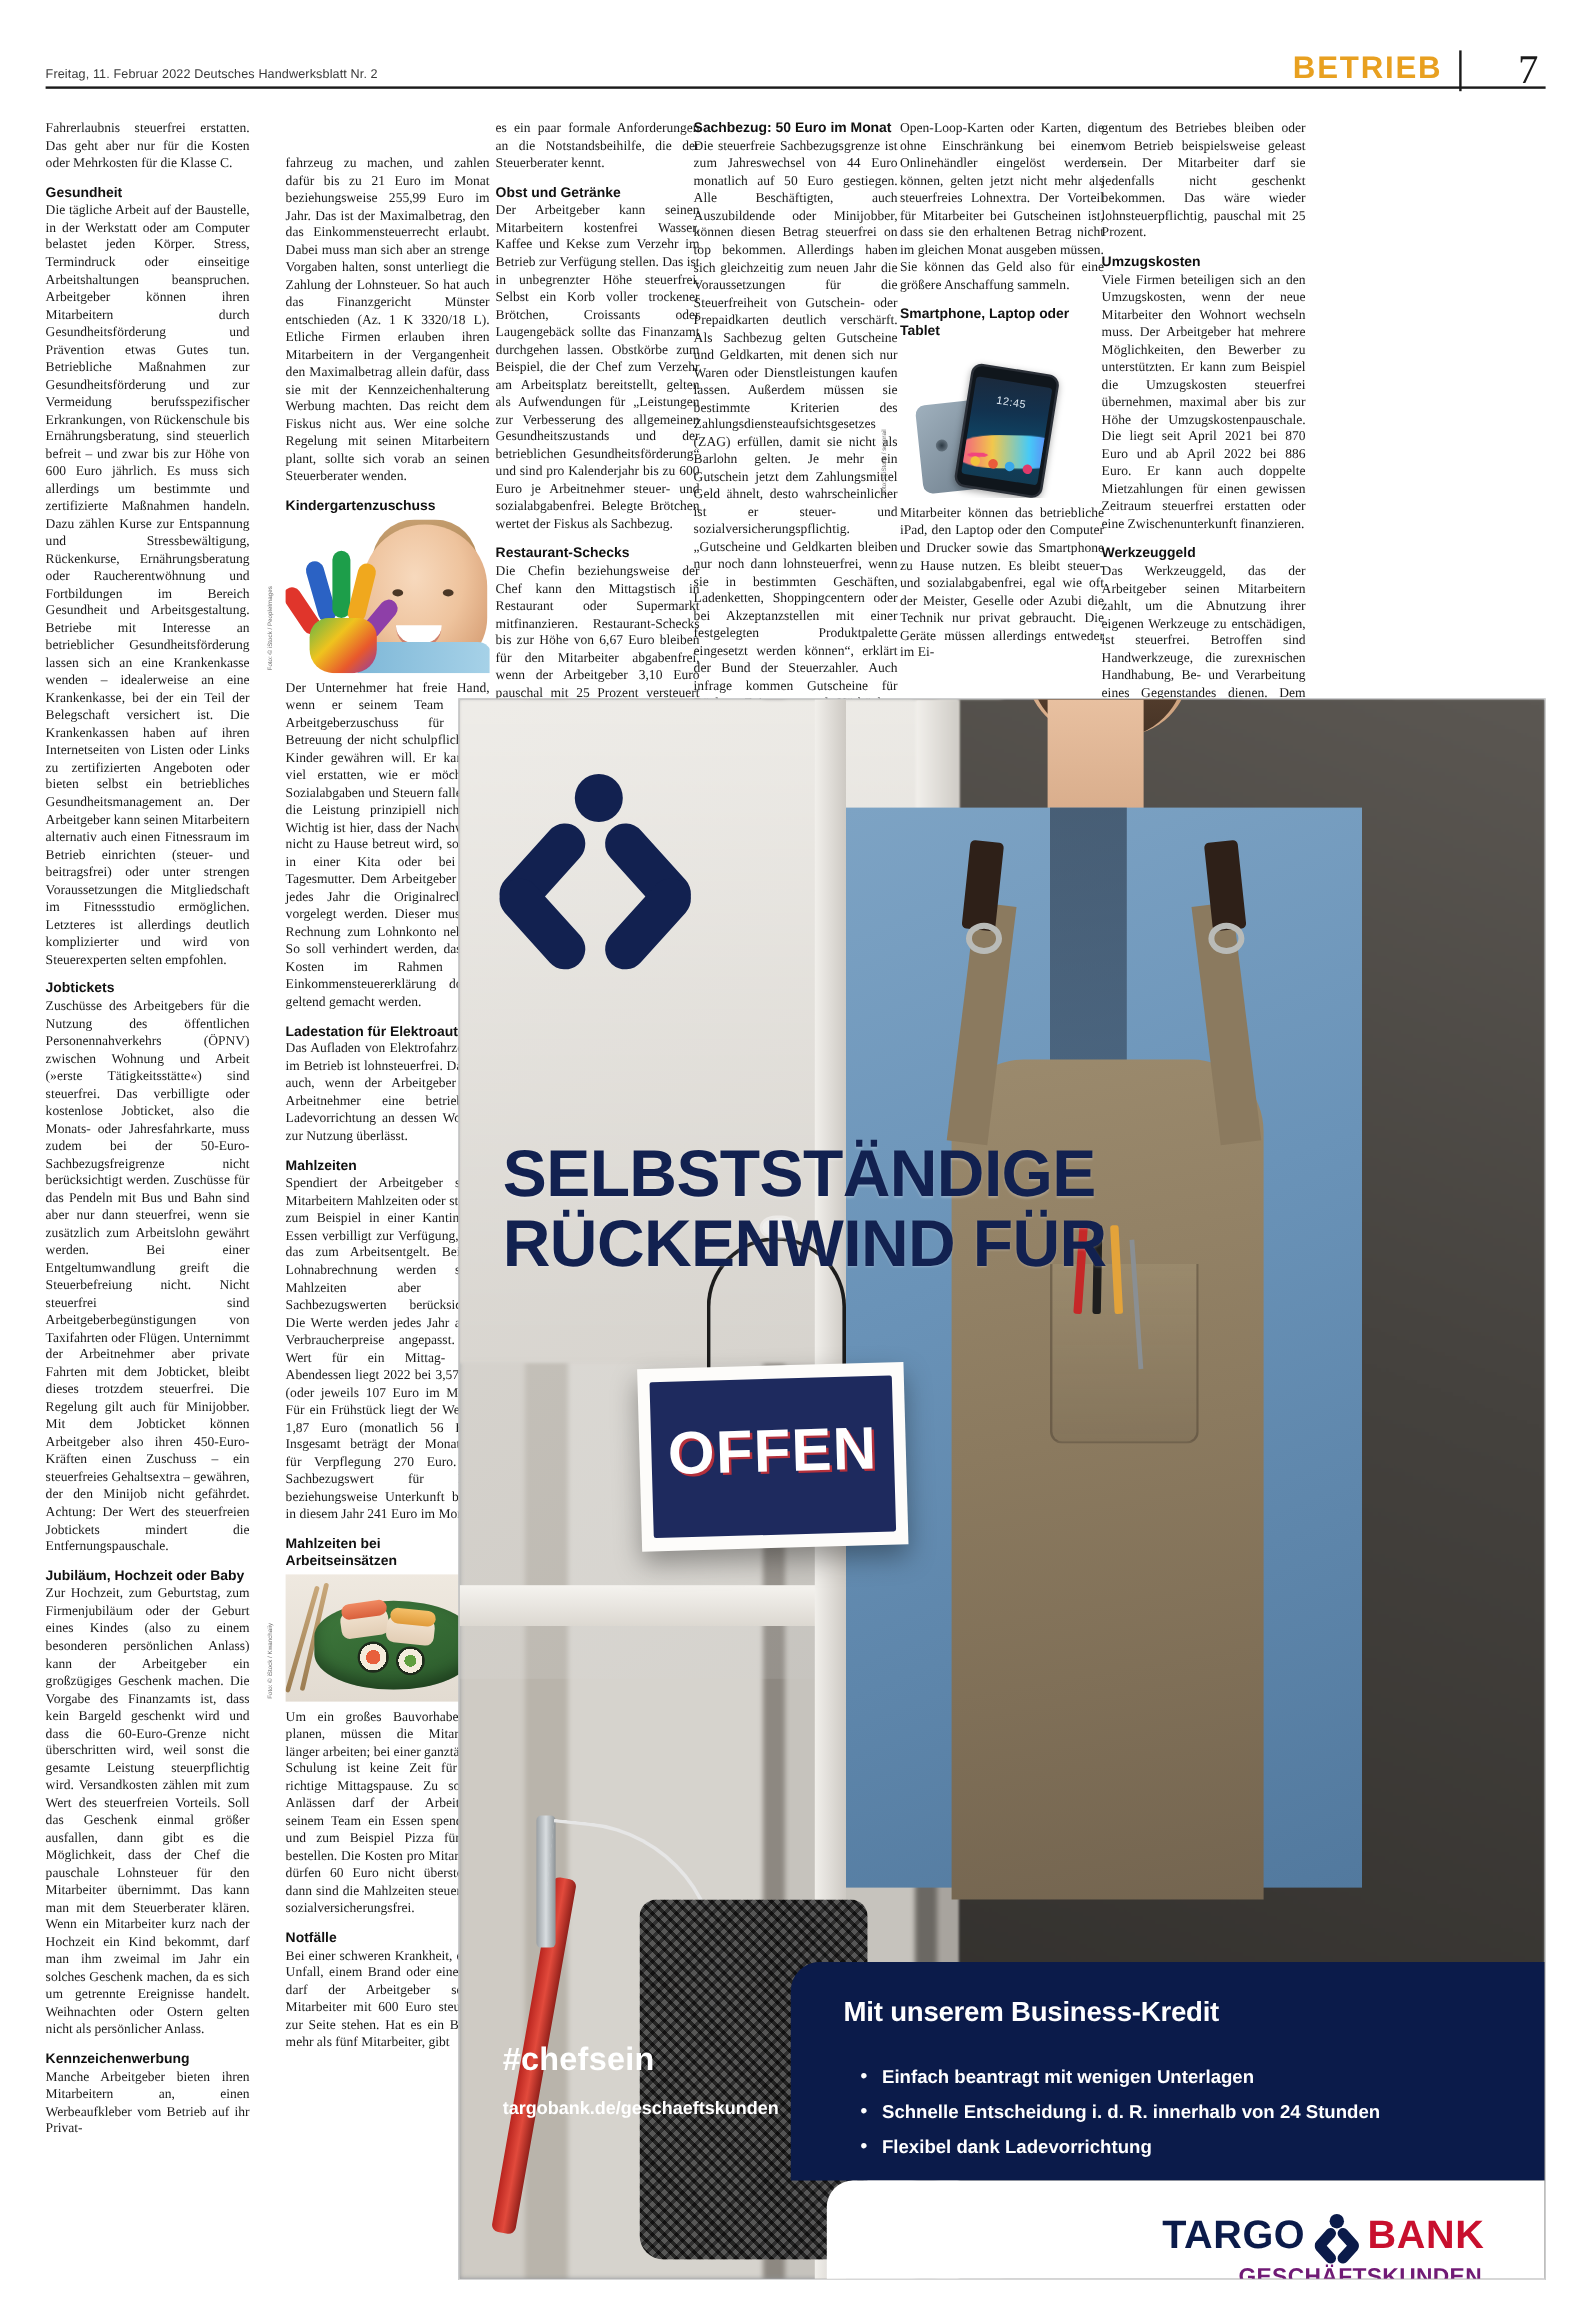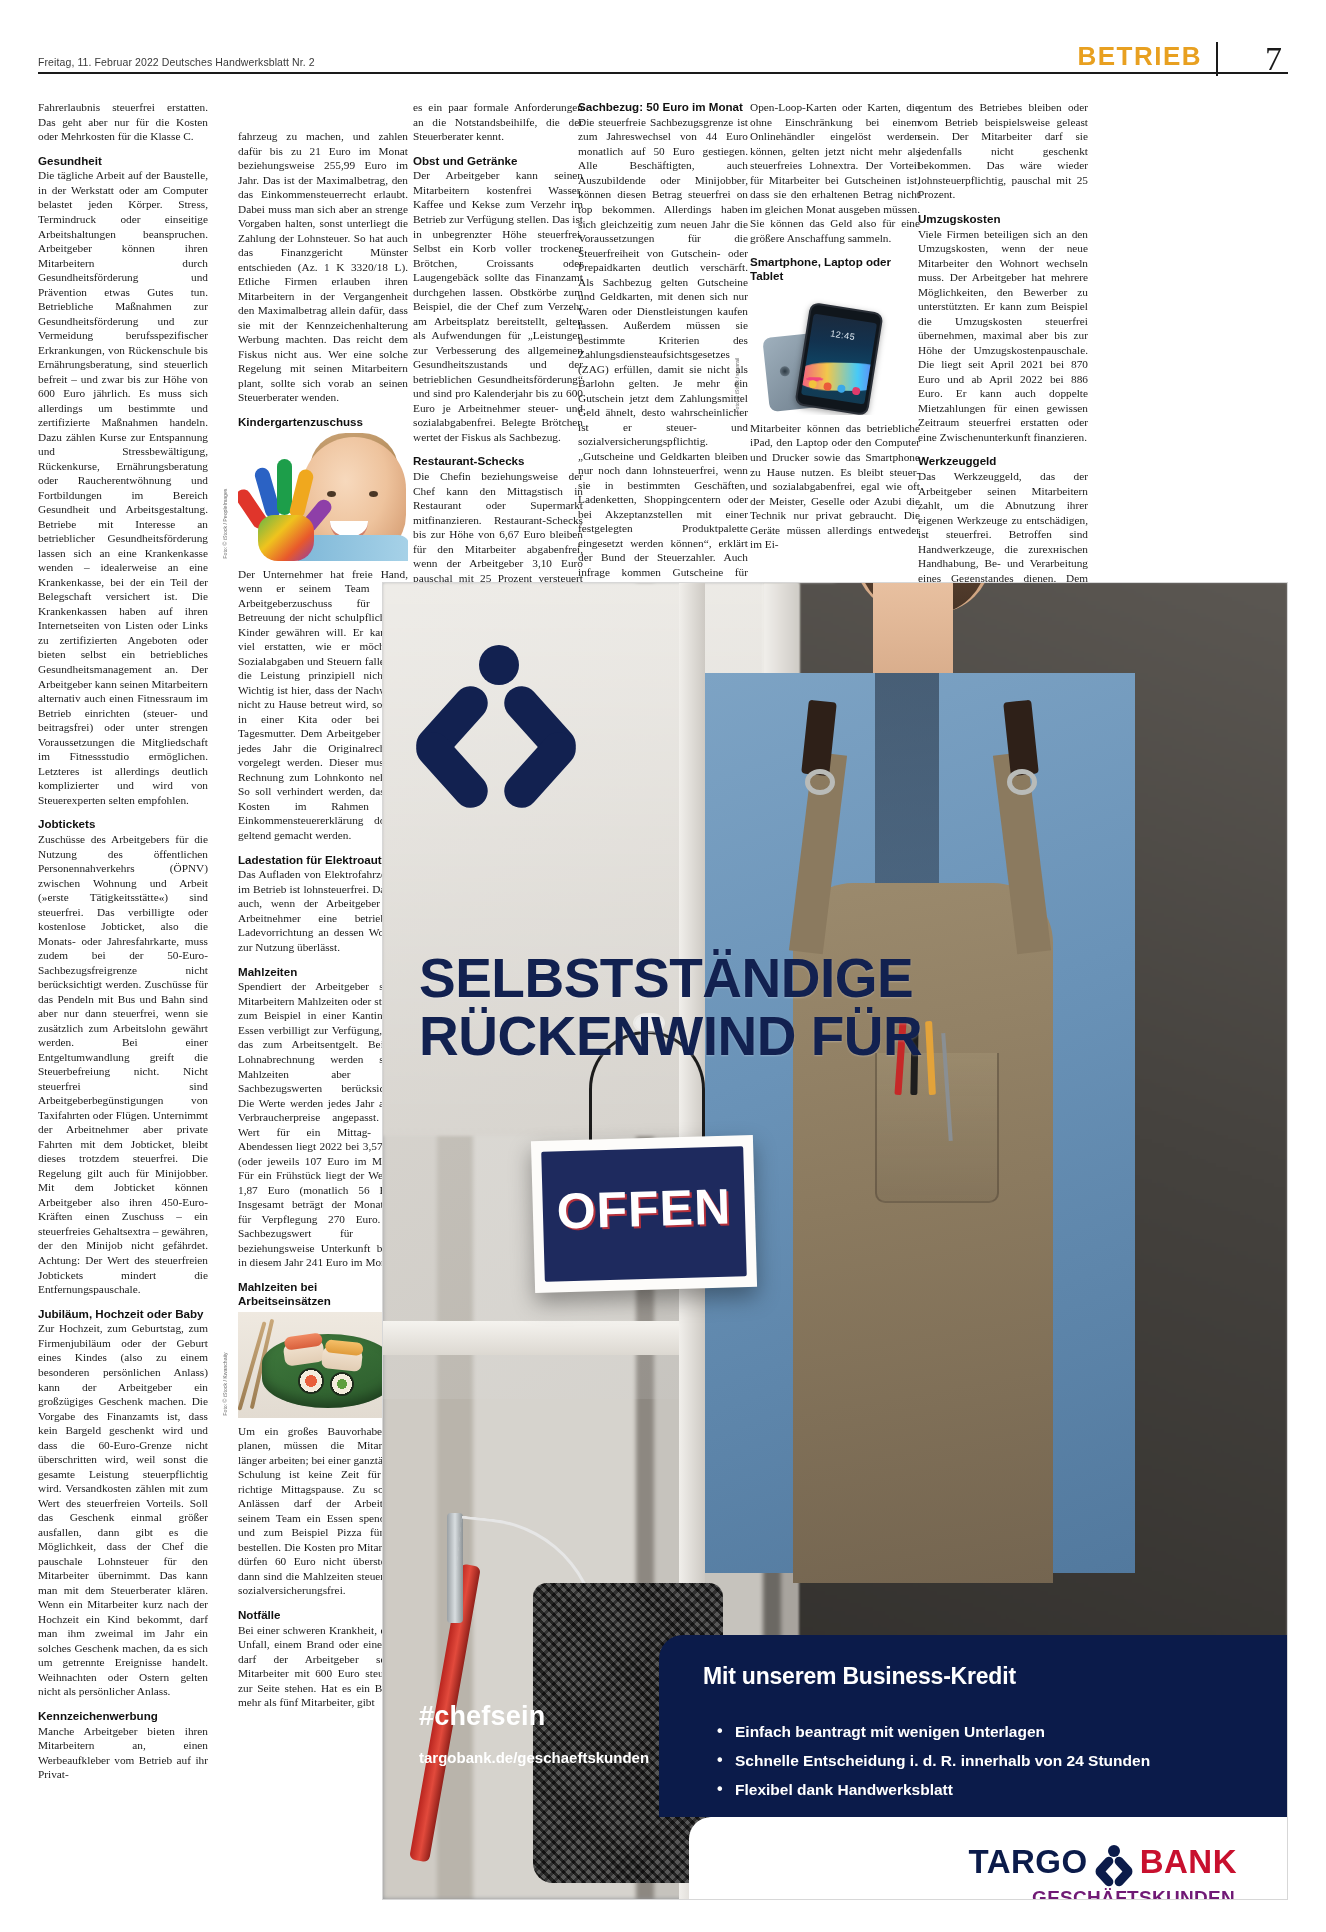--- a/index.html
+++ b/index.html
@@ -611,21 +611,21 @@
   </div>
 
   <div class="ad-hash">#chefsein</div>
   <div class="ad-url">targobank.de/geschaeftskunden</div>
 
   <div class="ad-card">
     <div class="ad-card-title">Mit unserem Business-Kredit</div>
     <ul class="ad-bullets">
       <li>Einfach beantragt mit wenigen Unterlagen</li>
       <li>Schnelle Entscheidung i. d. R. innerhalb von 24 Stunden</li>
-      <li>Flexibel dank Handwerksblatt</li>
+      <li>Flexibel dank Ladevorrichtung</li>
     </ul>
   </div>
 
   <div class="ad-logobar">
     <div class="targo-logo">
       <span class="targo">TARGO</span>
       <span class="targo-mark">
         <span class="h"></span>
         <span class="lb a1"></span>
         <span class="lb a2"></span>

